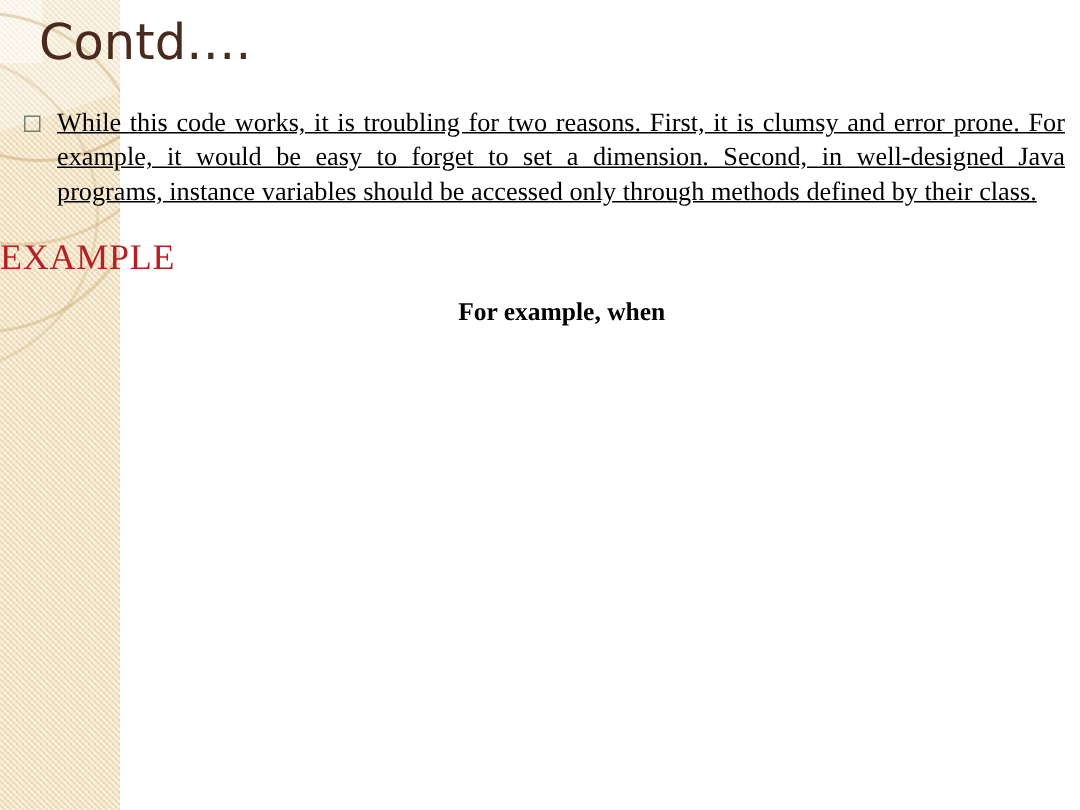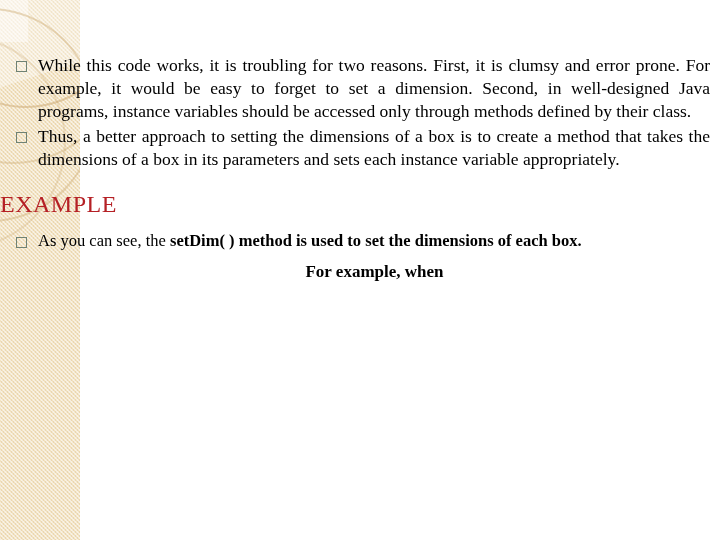--- a/index.html
+++ b/index.html
@@ -81,21 +81,22 @@
     position: absolute;
     left: 0;
     top: 54px;
     width: 720px;
   }
 
   .bullet-row {
     position: relative;
     padding-left: 38px;
     padding-right: 10px;
-    margin: 0 0 2px 0;
+    margin: 16px 0 2px 0;
+    text-decoration: underline;
   }
   .marker {
     position: absolute;
     left: 16px;
     top: 7px;
     width: 11px;
     height: 11px;
     border: 1px solid #6f8274;
     box-sizing: border-box;
     background: transparent;
@@ -145,37 +146,30 @@
 
   <div class="band">
     <div class="band-light"></div>
     <div class="wedge"></div>
     <div class="arc arc-a"></div>
     <div class="arc arc-b"></div>
     <div class="arc arc-c"></div>
     <div class="arc arc-d"></div>
   </div>
 
+  <div class="title">Contd….</div>
 
   <div class="body-area">
 
     <div class="bullet-row">
       <span class="marker"></span>
       <p class="ptext">While this code works, it is troubling for two reasons. First, it is clumsy and error prone. For example, it would be easy to forget to set a dimension. Second, in well-designed Java programs, instance variables should be accessed only through methods defined by their class.</p>
     </div>
 
-    <div class="bullet-row">
-      <span class="marker"></span>
-      <p class="ptext">Thus, a better approach to setting the dimensions of a box is to create a method that takes the dimensions of a box in its parameters and sets each instance variable appropriately.</p>
-    </div>
 
     <div class="example-head">EXAMPLE</div>
 
-    <div class="bullet-row bullet-row-3">
-      <span class="marker"></span>
-      <p class="ptext"><span>As you can see, the </span><span class="bold">setDim( )</span><span class="bold"> method is used to set the dimensions of each box.</span></p>
-    </div>
 
     <div class="centered-line l1">For example, when</div>
 
   </div>
 
 </div>
 
 </body></html>

